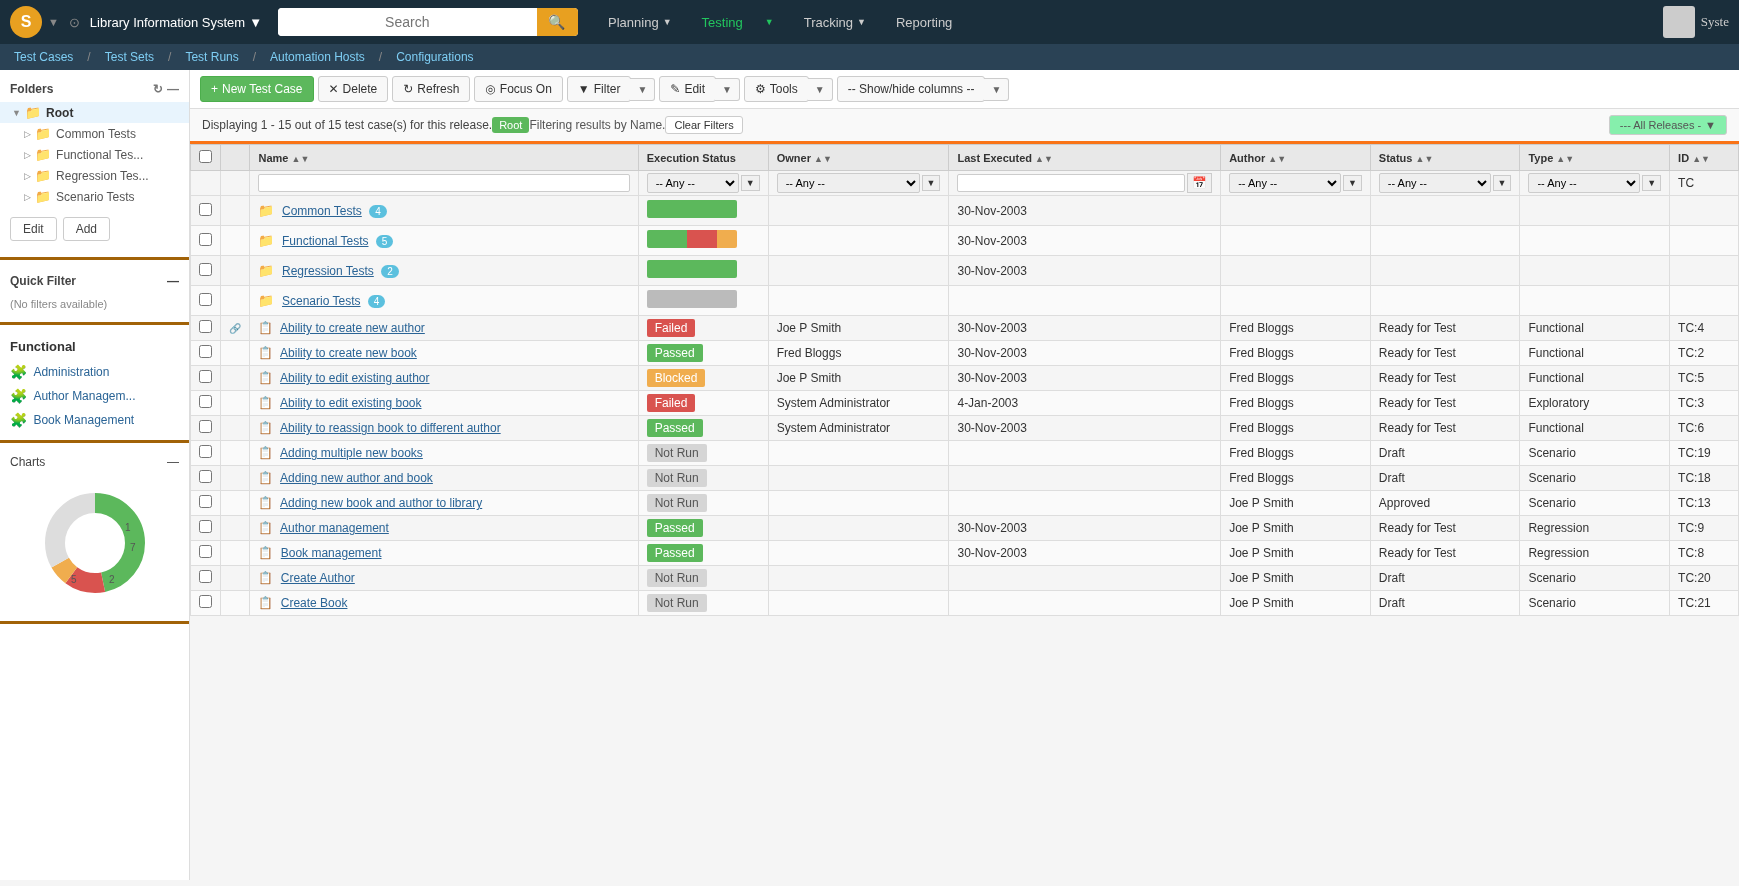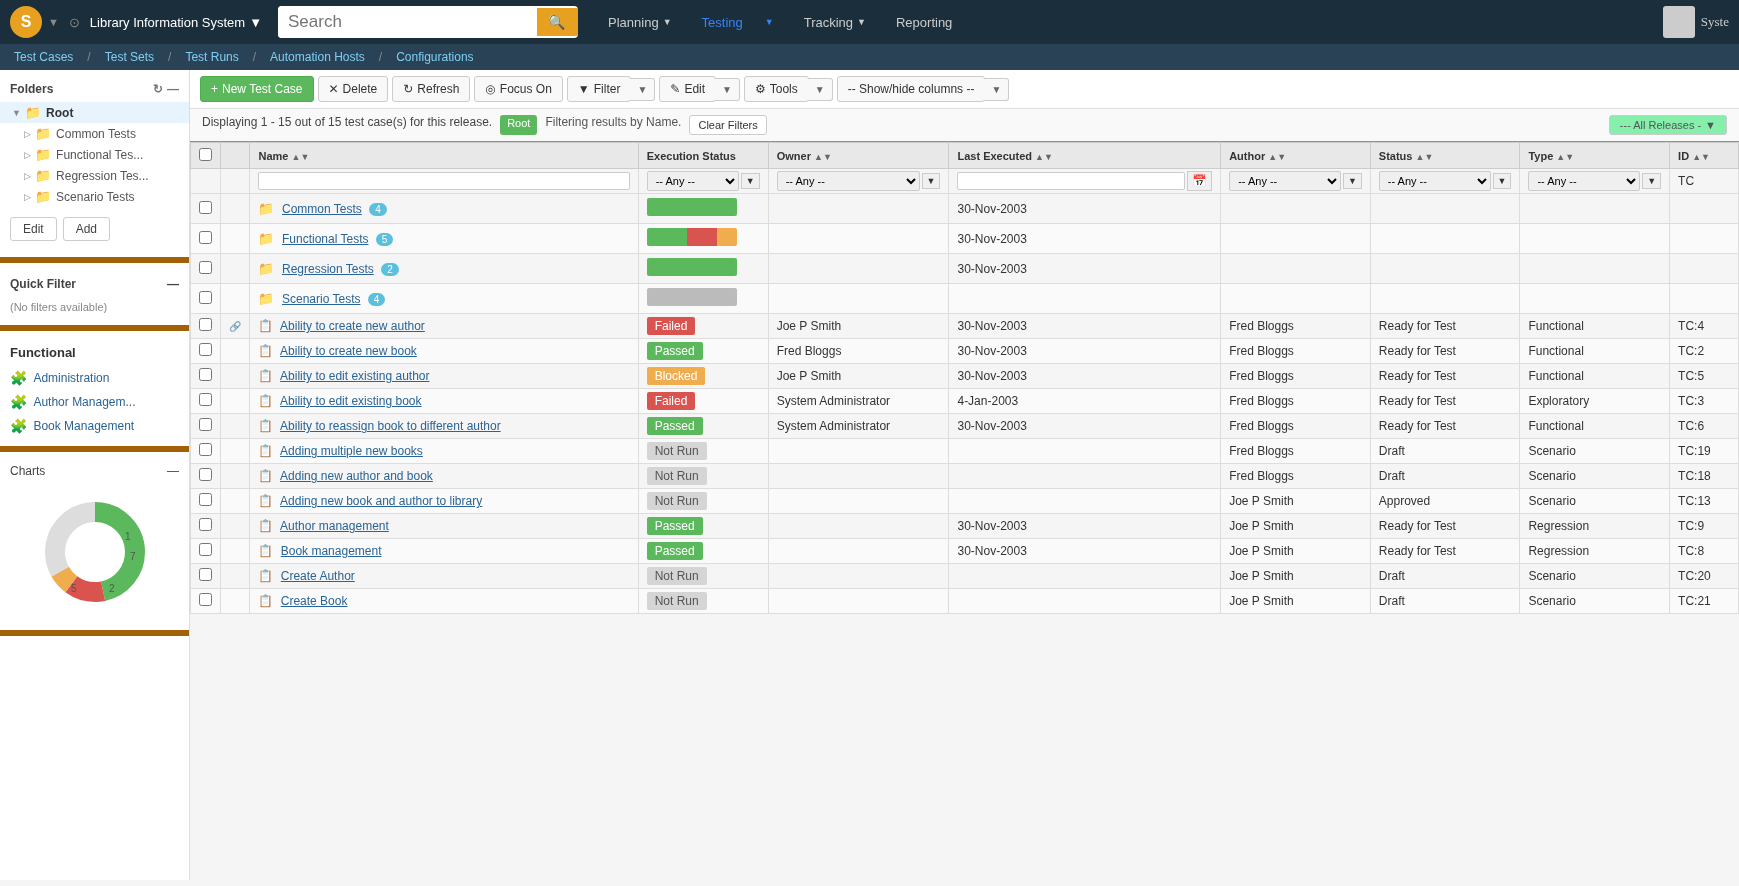--- a/index.html
+++ b/index.html
@@ -33,22 +33,23 @@
     .search-bar {
       display: flex; align-items: center;
       background: #fff;
       border-radius: 4px;
       overflow: hidden;
       flex: 0 0 300px;
     }
     .search-bar input {
       border: none; outline: none;
       padding: 6px 10px;
-      font-size: 17px;
+      font-size: 14px;
       width: 278px;
+      text-align: center;
     }
     .search-btn {
       background: #e8a020;
       border: none;
       padding: 6px 12px;
       cursor: pointer;
       color: #fff;
       font-size: 14px;
     }
     .nav-links {
@@ -56,21 +57,21 @@
       margin-left: 10px;
     }
     .nav-link {
       color: #ccc;
       padding: 8px 14px;
       cursor: pointer;
       font-size: 13px;
       display: flex; align-items: center; gap: 4px;
       border-radius: 3px;
     }
-    .nav-link.active { color: #3b82f6; gap: 22px; }
+    .nav-link.active { color: #22c55e; gap: 22px; }
     .nav-link .arrow { font-size: 9px; }
     .nav-spacer { flex: 1; }
     .user-avatar {
       width: 32px; height: 32px;
       background: #ccc;
       border-radius: 3px;
       margin-left: auto;
     }
     .system-label { color: #ccc; font-size: 13px; font-family: Liberation Serif, serif; }
 
@@ -93,21 +94,21 @@
 
     
     .sidebar {
       width: 190px;
       background: #fff;
       border-right: 1px solid #ddd;
       overflow-y: auto;
       flex-shrink: 0;
     }
     .sidebar-section {
-      border-bottom: 6px solid #a16207;
+      border-bottom: 3px solid #a16207;
       padding: 8px 0;
     }
     .sidebar-header {
       display: flex; align-items: center; justify-content: space-between;
       padding: 4px 10px;
       font-weight: bold; font-size: 12px; color: #444;
     }
     .sidebar-header .icons { display: flex; gap: 4px; }
     .sidebar-header .icon-btn { cursor: pointer; color: #777; font-size: 12px; }
     .folder-tree { padding: 2px 0; }
@@ -201,23 +202,23 @@
       cursor: pointer;
       font-size: 10px;
       color: #666;
       margin-left: -5px;
       border-left: none;
     }
 
     
     .status-bar {
       background: #f9f9f9;
-      border-bottom: 1px solid #f97316;
+      border-bottom: 3px solid #f97316;
       padding: 6px 12px;
-      display: flex; gap: 8px;
+      display: flex; align-items: center; gap: 0;
       font-size: 12px; color: #444;
     }
     .root-badge {
       background: #5cb85c;
       color: #fff;
       border-radius: 3px;
       padding: 2px 7px;
       font-size: 11px;
     }
     .filter-label { color: #555; }

